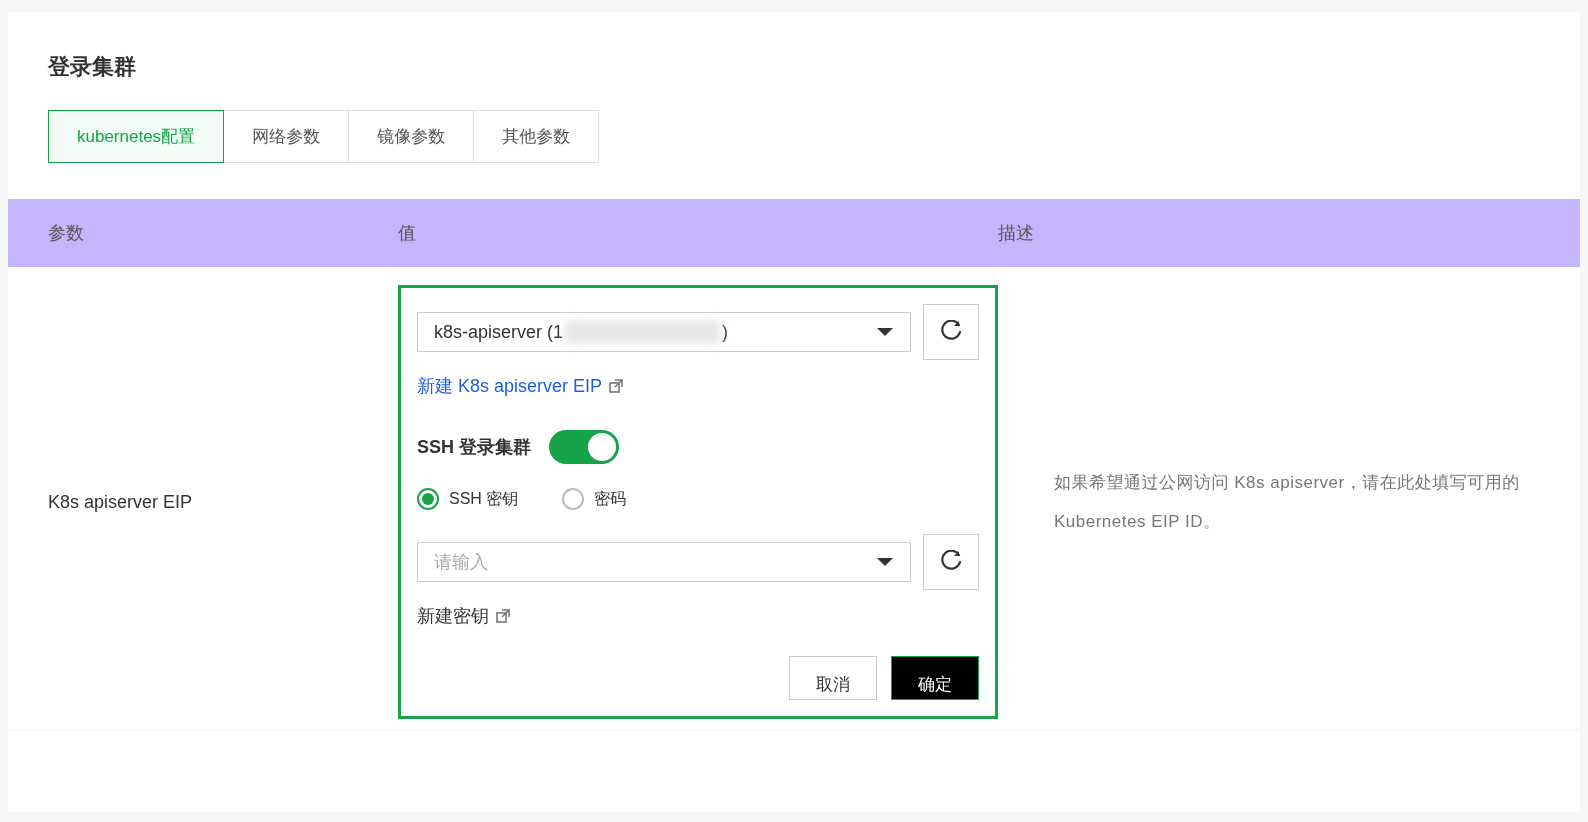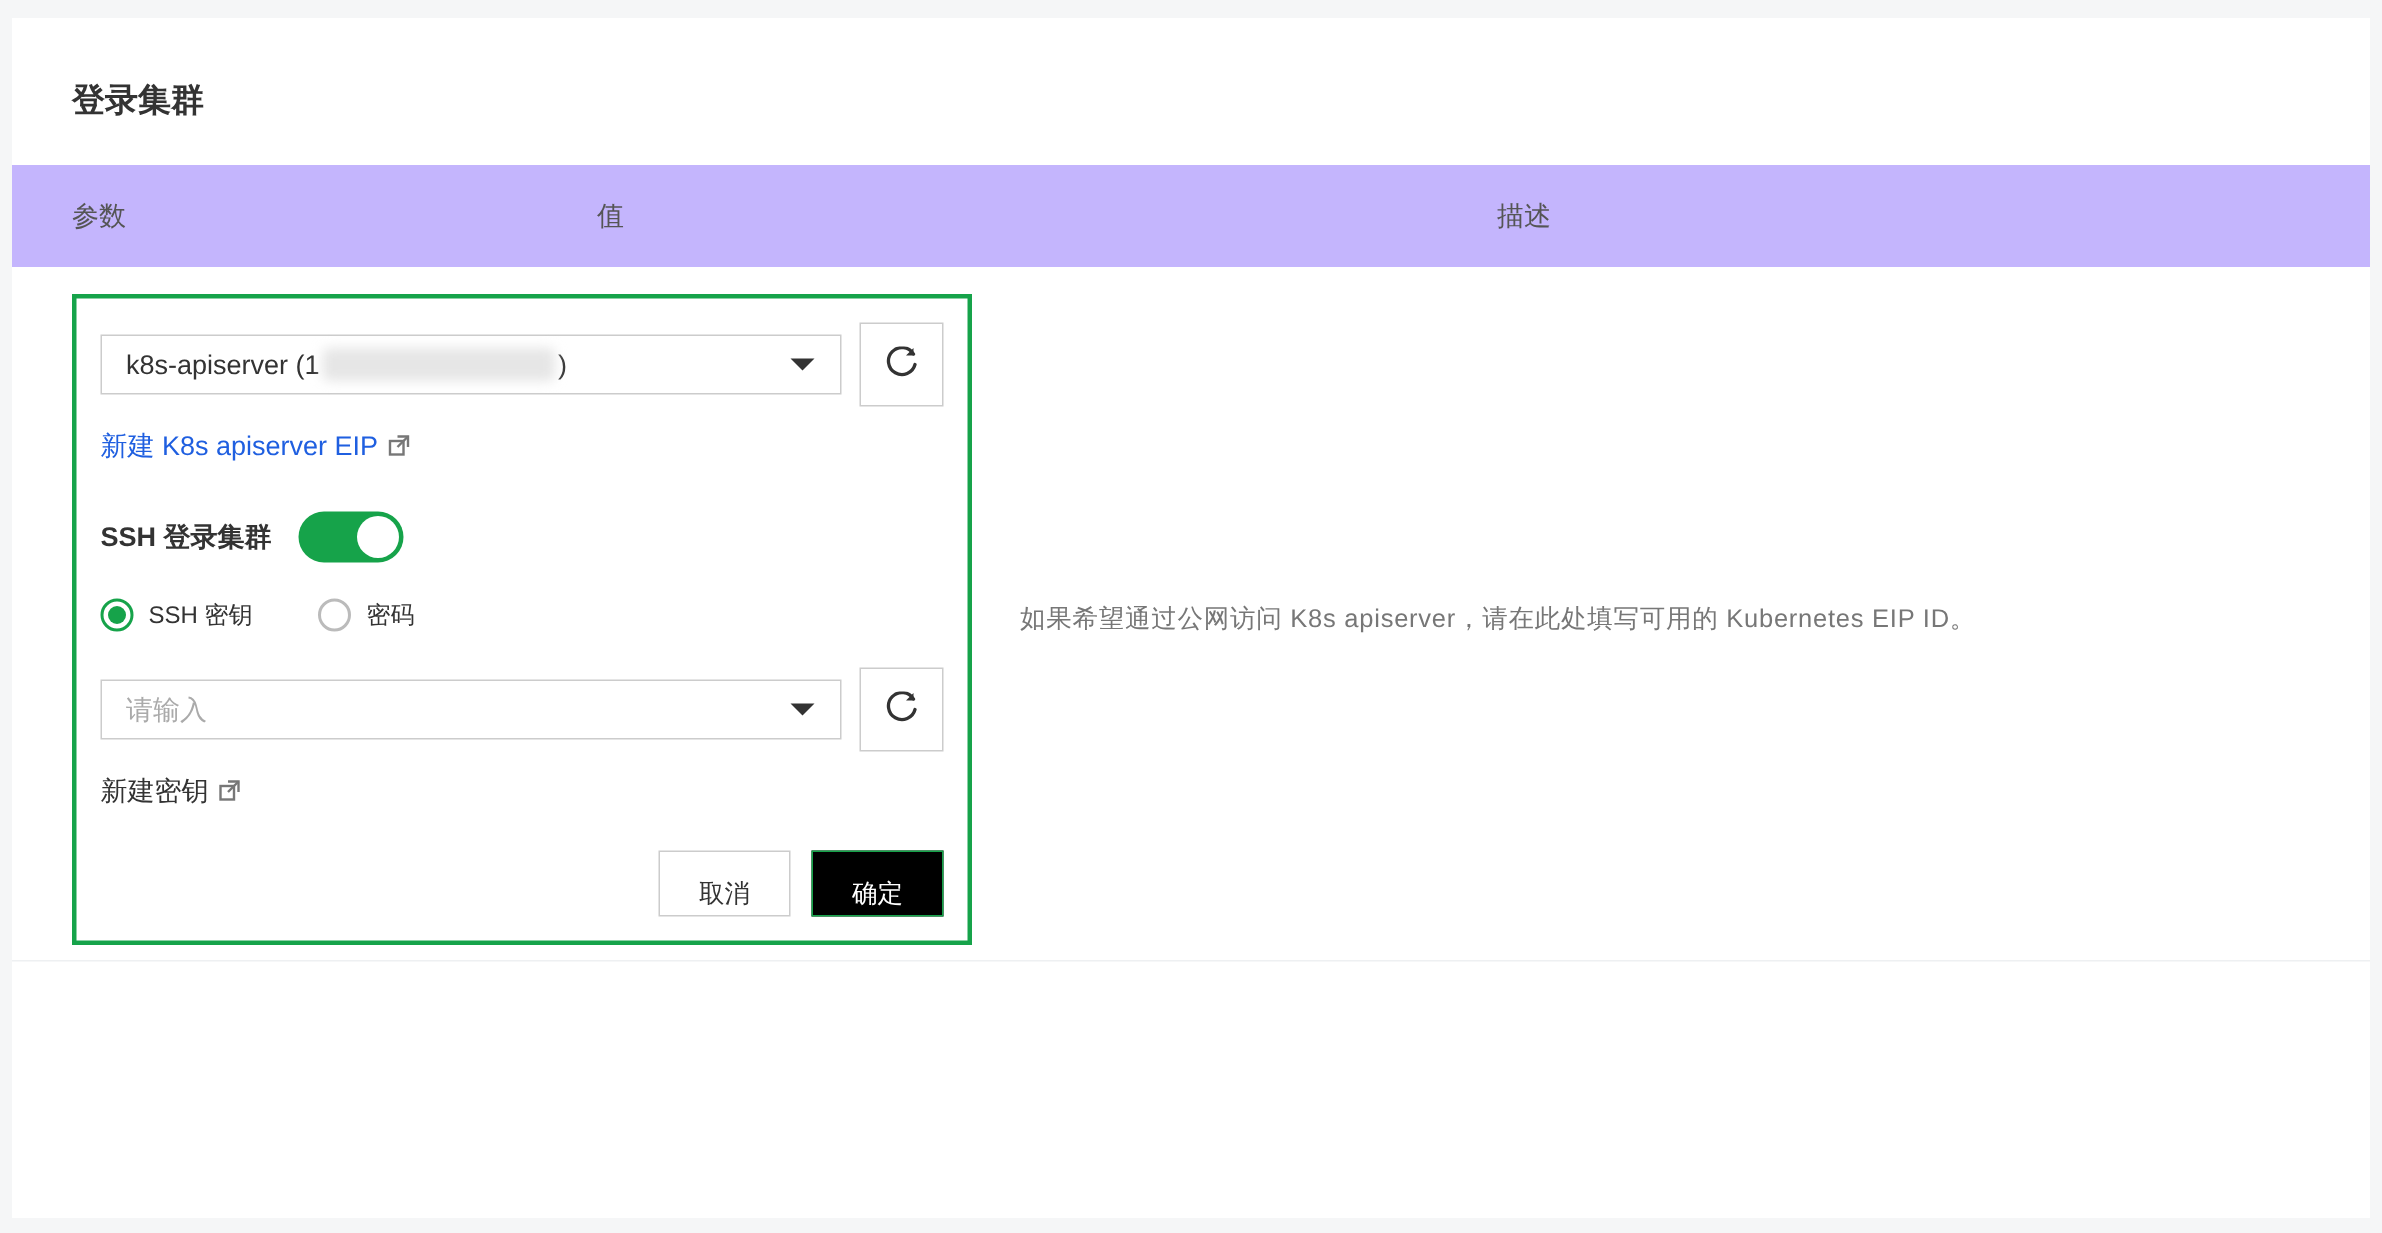--- a/index.html
+++ b/index.html
@@ -65,21 +65,21 @@
     font-size: 18px;
     color: #333;
   }
   .value-cell {
     width: 600px; flex-shrink: 0;
     border: 3px solid #16a34a;
     padding: 16px;
   }
   .desc-cell {
     flex: 1;
-    padding-left: 32px;
+    padding-left: 56px;
     font-size: 17px;
     color: #777;
     line-height: 2.3;
     letter-spacing: 0.5px;
   }
 
   .select-row {
     display: flex;
     gap: 12px;
     align-items: center;
@@ -215,29 +215,36 @@
 
   svg { display: block; }
 </style>
 </head>
 <body>
 
 <div class="page">
 
   <div class="page-title">登录集群</div>
 
+  <div class="tabs">
+    <div class="tab active">kubernetes配置</div>
+    <div class="tab">网络参数</div>
+    <div class="tab">镜像参数</div>
+    <div class="tab">其他参数</div>
+  </div>
 
   <div class="thead">
     <div class="col-param">参数</div>
     <div class="col-value">值</div>
     <div class="col-desc">描述</div>
   </div>
 
   <div class="tbody-row">
 
+    <div class="param-cell">K8s apiserver EIP</div>
 
     <div class="value-cell">
 
       
       <div class="select-row">
         <div class="select-box">
           <span>k8s-apiserver (1</span>
           <span class="blur"></span>
           <span>)</span>
           <span class="select-caret">

